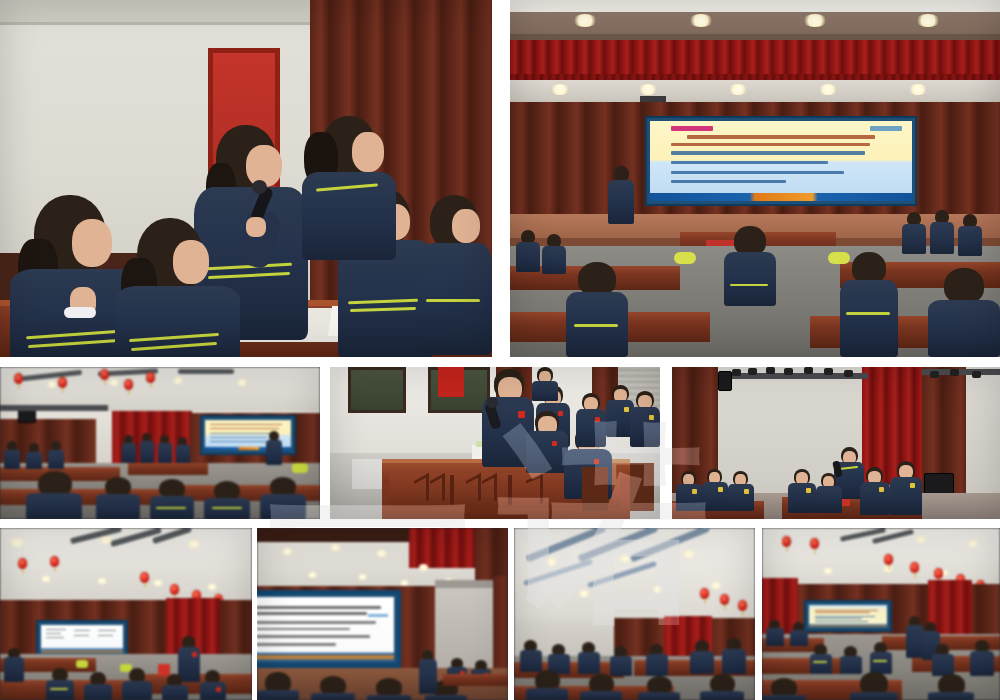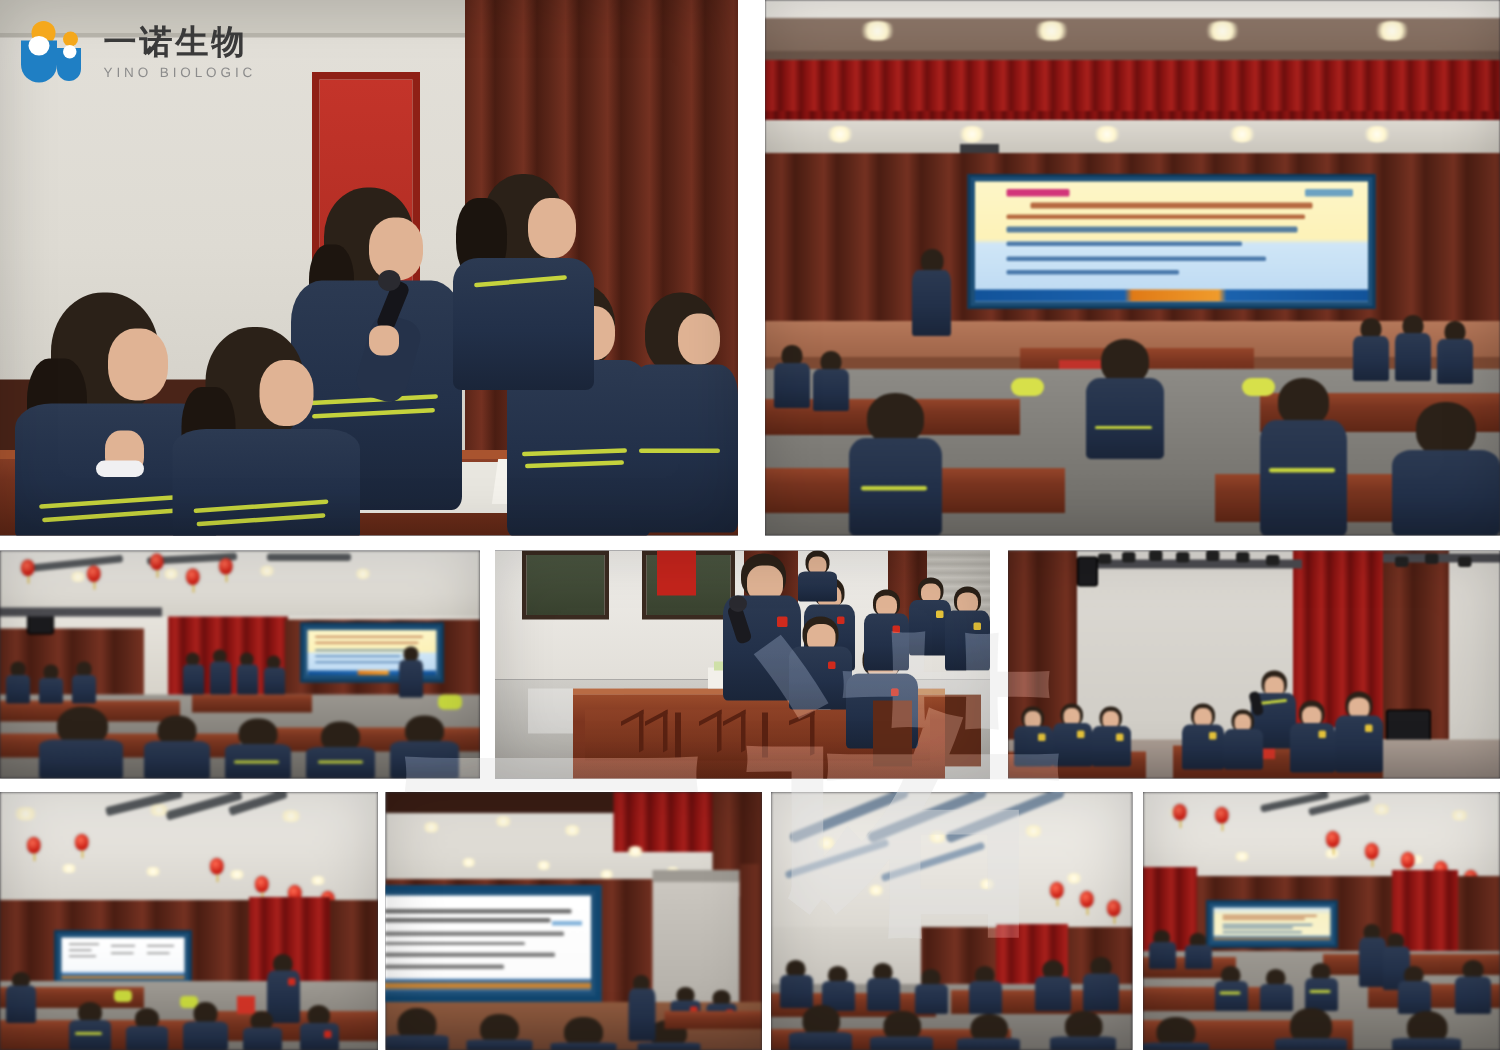--- a/index.html
+++ b/index.html
@@ -886,26 +886,14 @@
           <div class="head" style="left:10px;top:0;width:27px;height:22px;"></div>
           <div class="body" style="left:0;top:18px;width:46px;height:8px;"></div>
         </div>
       <div class="vig"></div>
     </div>
   </div>
 
   <div class="watermark2">一诺</div>
   <div class="watermark">一诺</div>
 
-  <div class="logo-wrap">
-    <div class="logo-mark">
-      <div class="lm-dot1"></div>
-      <div class="lm-dot2"></div>
-      <div class="lm-big"></div>
-      <div class="lm-sm"></div>
-    </div>
-    <div class="logo-txt">
-      <span class="logo-cn">一诺生物</span>
-      <span class="logo-en">YINO BIOLOGIC</span>
-    </div>
-  </div>
 
 </div>
 
 </body></html>

